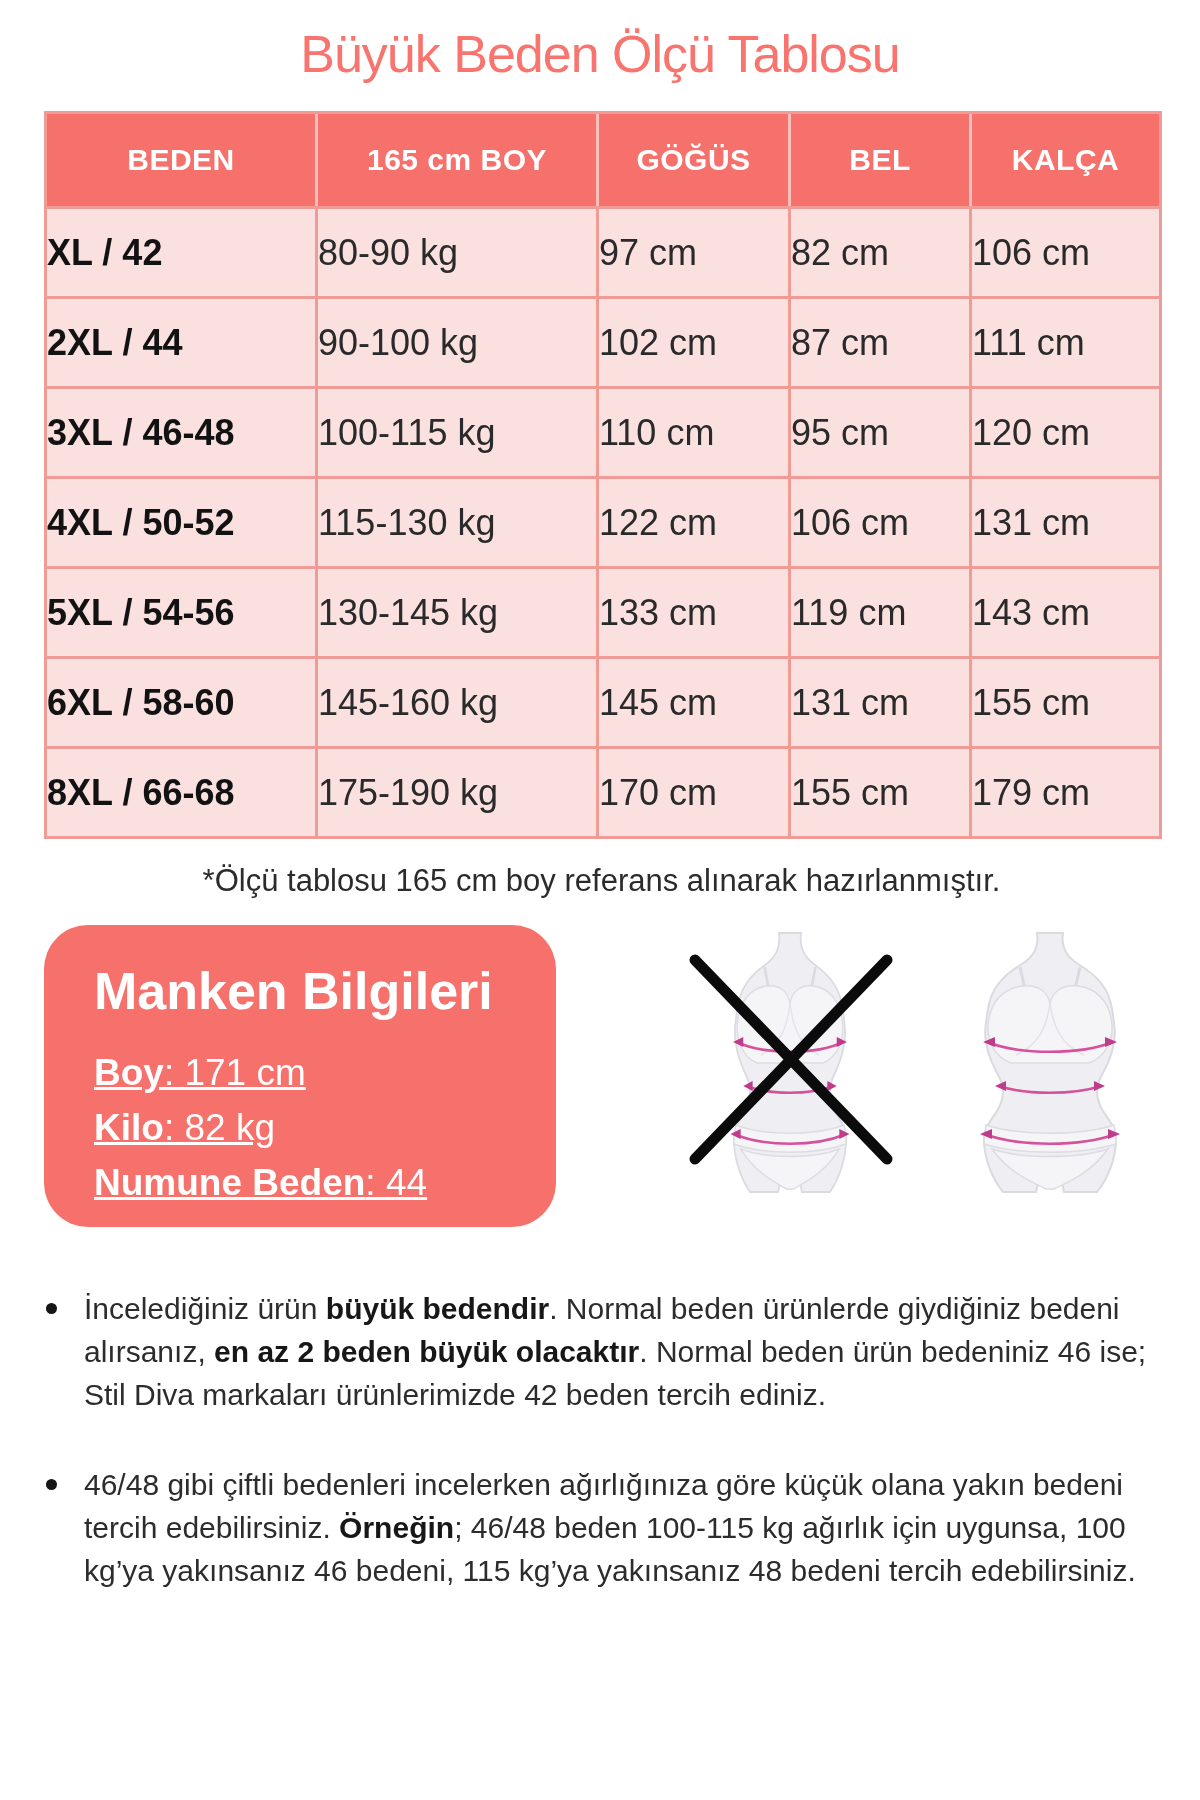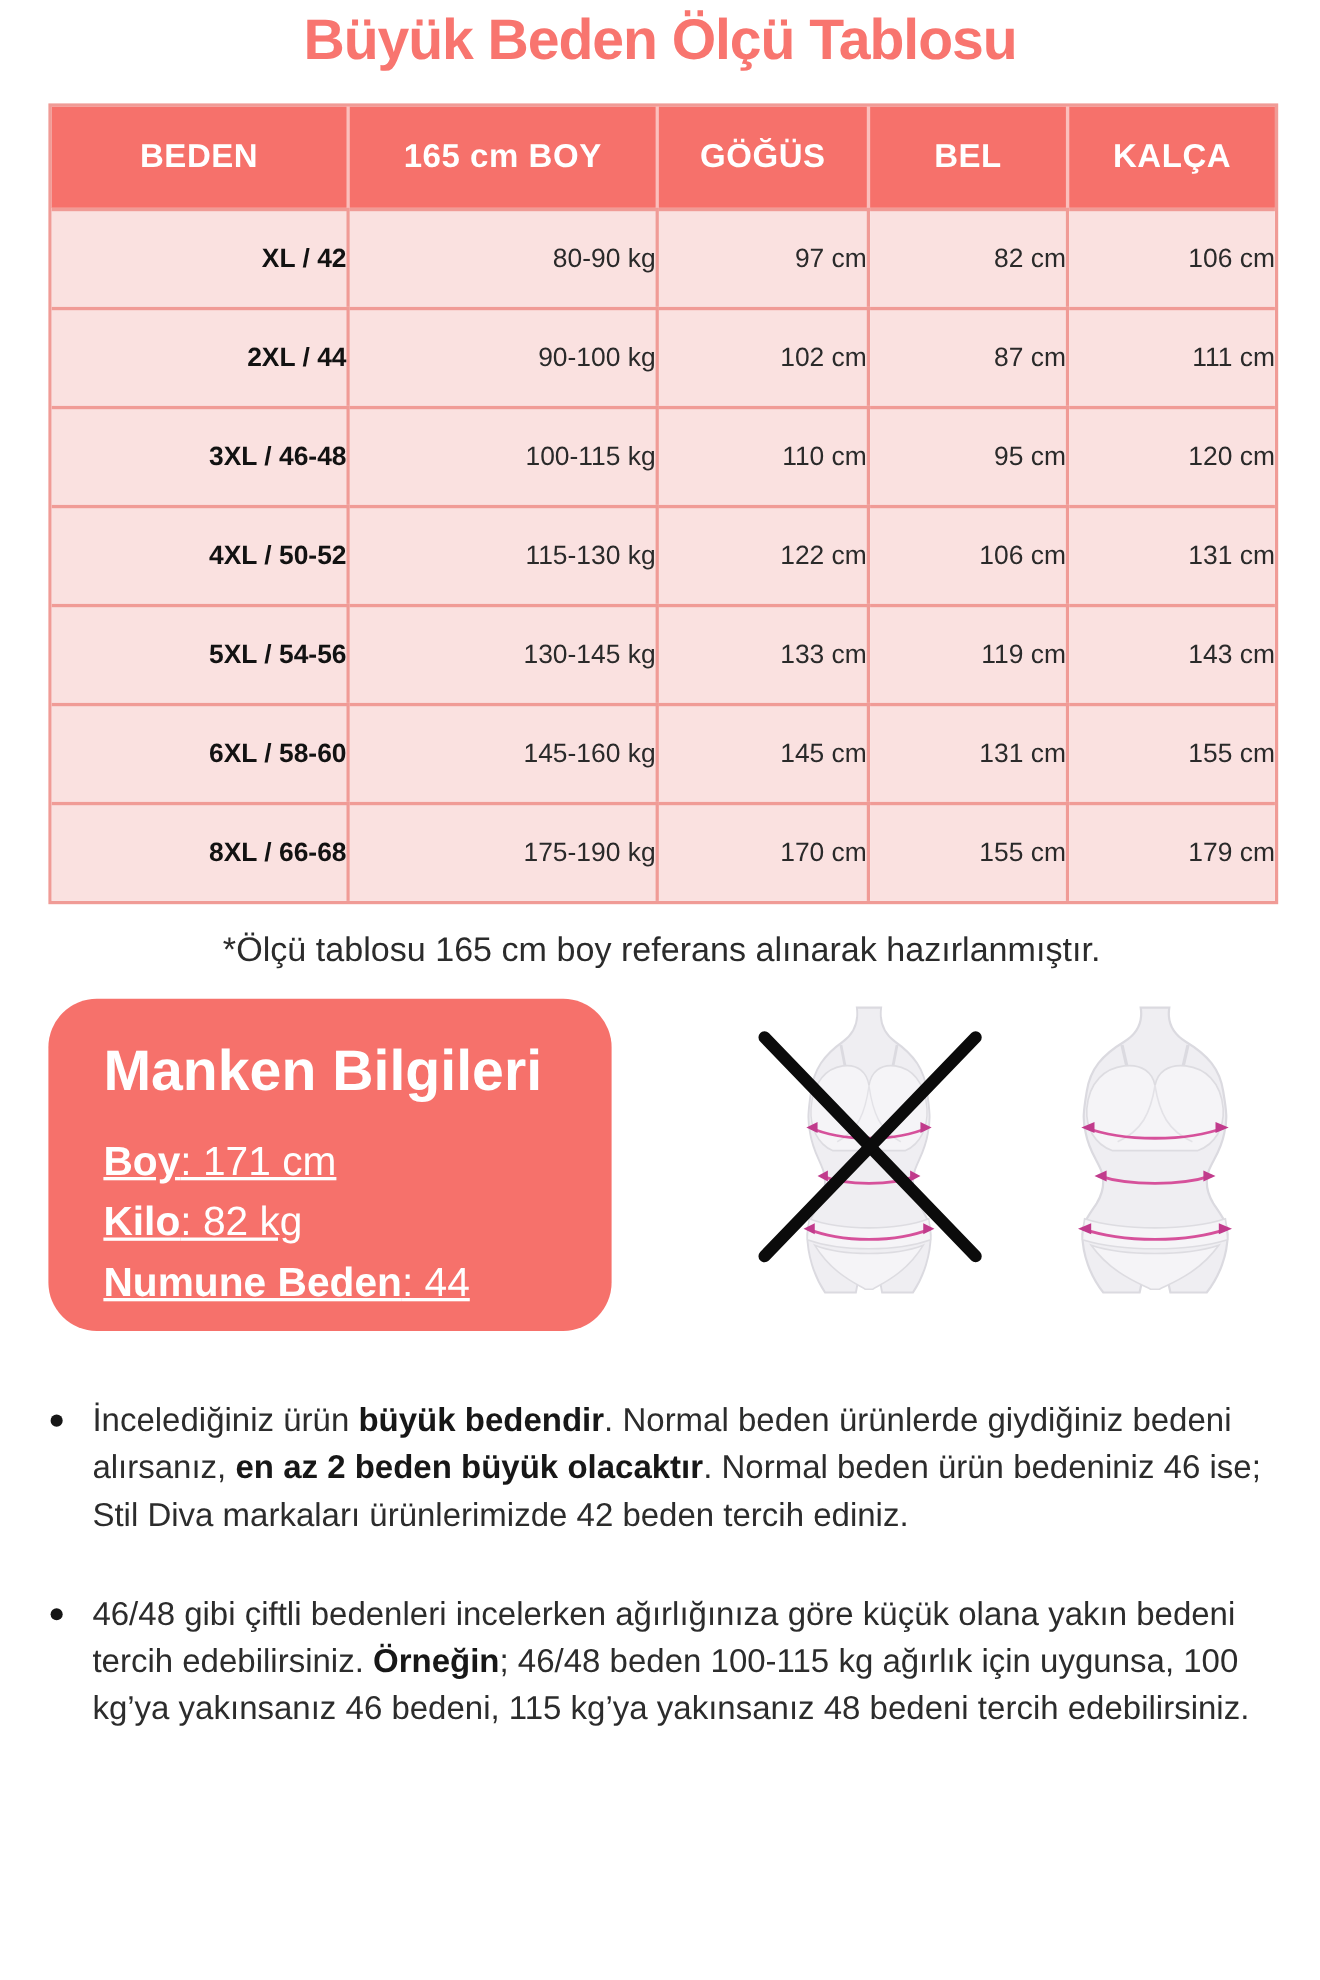--- a/index.html
+++ b/index.html
@@ -8,24 +8,24 @@
     position:relative;
     width:1200px; height:1800px;
     margin:0 auto;
     background:#ffffff;
     overflow:hidden;
     font-family:"Liberation Sans","DejaVu Sans",sans-serif;
     color:#262626;
   }
   
   .page-title {
-    padding-top:7px;
+    padding-top:24px;
     text-align:center;
     font-size:52px;
-    font-weight:700;
+    font-weight:400;
     letter-spacing:-1px;
     color:#F8756F;
   }
   
   table.size-table {
     width:1115px;
     margin:27px 0 0 44px;
     border-collapse:separate;
     border-spacing:0;
     table-layout:fixed;
@@ -44,23 +44,23 @@
     letter-spacing:0.5px;
     height:92px;
     text-align:center;
     vertical-align:middle;
     border-right:3px solid rgba(255,255,255,0.55);
   }
   .size-table th:last-child { border-right:none; }
   .size-table td {
     background:#FAE1E0;
     color:#2A2A2A;
-    font-size:24px;
+    font-size:36px;
     height:90px;
-    text-align:right;
+    text-align:left;
     vertical-align:middle;
     border-top:3px solid #F09B96;
     border-right:3px solid #F09B96;
   }
   .size-table td:last-child { border-right:none; }
   .size-table td:first-child { font-weight:700; color:#121212; }
   
   .footnote {
     width:1115px;
     margin:24px 0 0 44px;

